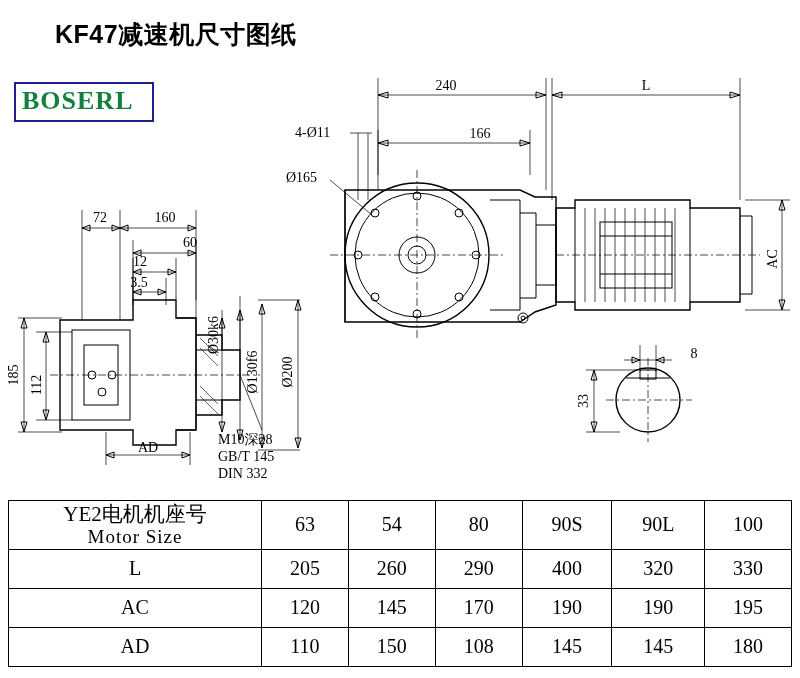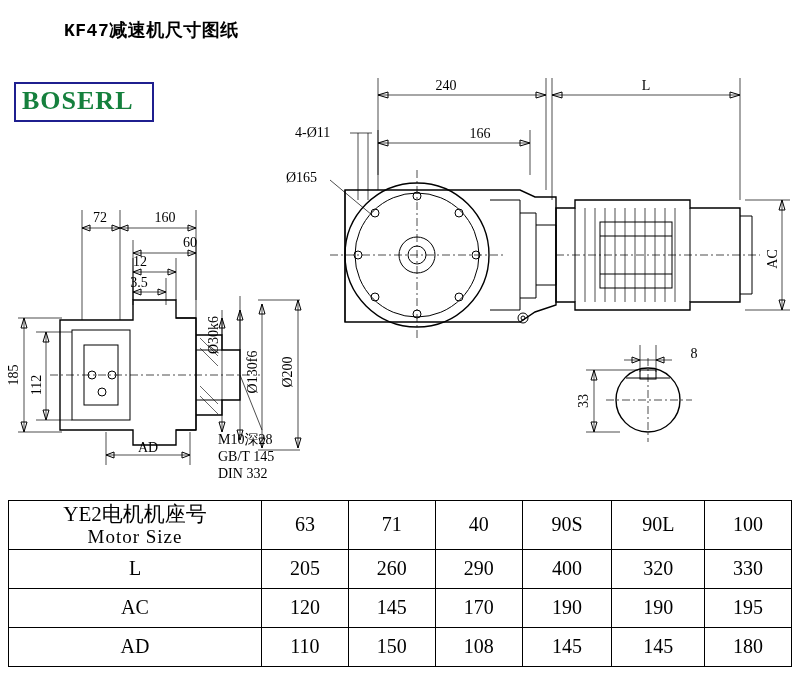--- a/index.html
+++ b/index.html
@@ -6,24 +6,24 @@
   body{
     width:800px;height:678px;
     background:#ffffff;
     font-family:"Liberation Serif", serif;
     color:#000;
     position:relative;
     overflow:hidden;
   }
   .title{
     position:absolute;
-    left:64px;top:18px;
-    font-family:Liberation Mono, monospace;
+    left:55px;top:18px;
+    font-family:Liberation Sans, sans-serif;
     font-weight:bold;
-    font-size:18px;
+    font-size:25px;
     letter-spacing:0.5px;
   }
   .logo-box{
     position:absolute;
     left:14px;top:82px;
     width:140px;height:40px;
     border:2px solid #1f1f8f;
     box-sizing:border-box;
   }
   .logo-text{
@@ -319,22 +319,22 @@
 </svg>
 
 <table class="tbl">
   <tbody>
     <tr>
       <td class="label hdr-label">
         <div class="hdr-cn">YE2电机机座号</div>
         <div class="hdr-en">Motor Size</div>
       </td>
       <td>63</td>
-      <td>71</td>
-      <td>40</td>
+      <td>54</td>
+      <td>80</td>
       <td>90S</td>
       <td>90L</td>
       <td>100</td>
     </tr>
     <tr>
       <td class="label">L</td>
       <td>205</td>
       <td>260</td>
       <td>290</td>
       <td>400</td>

